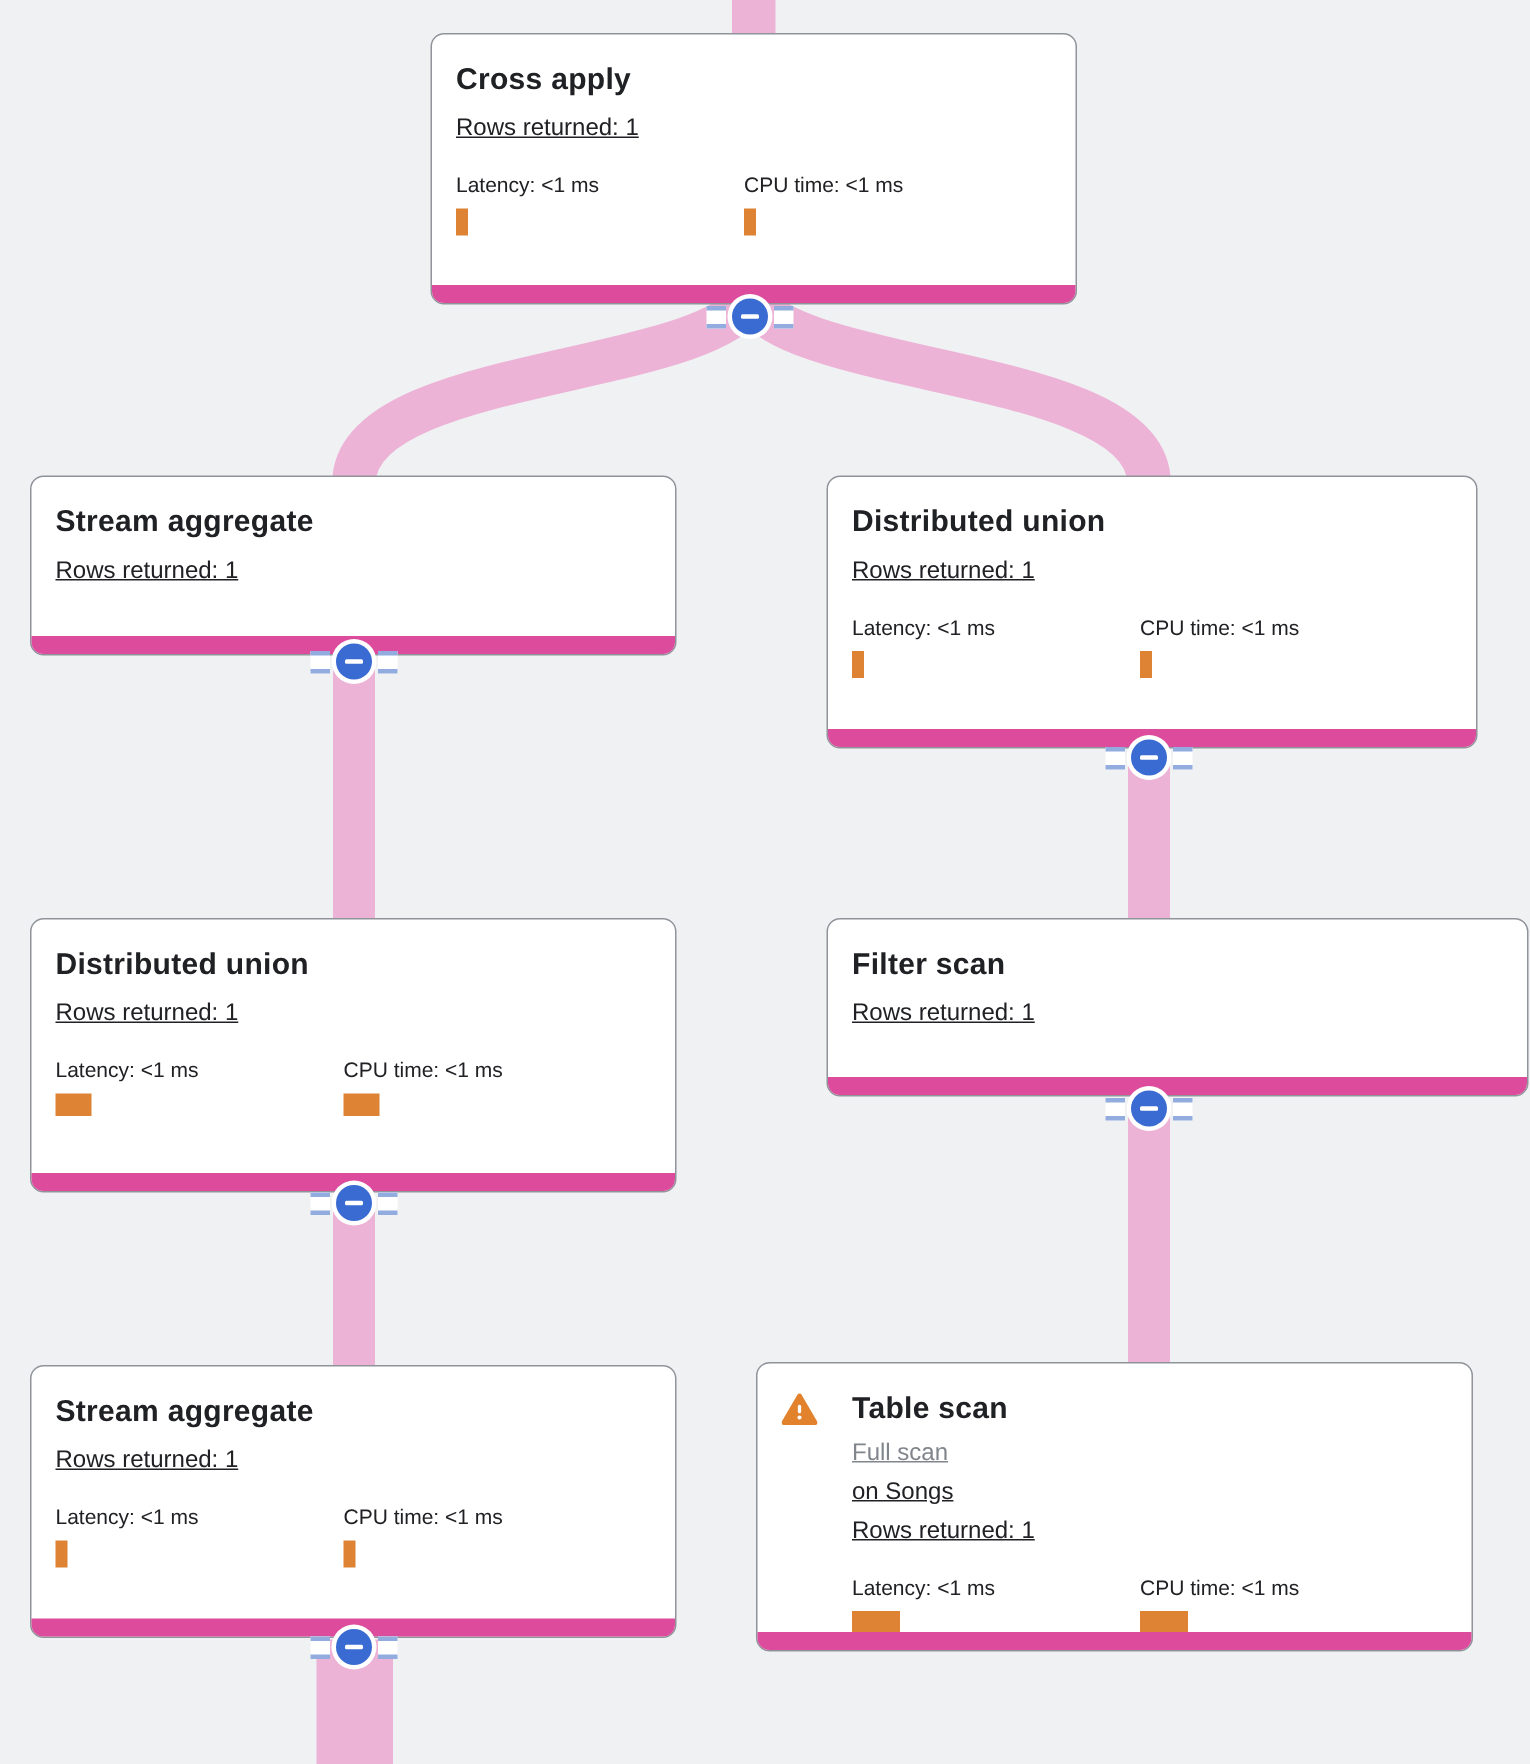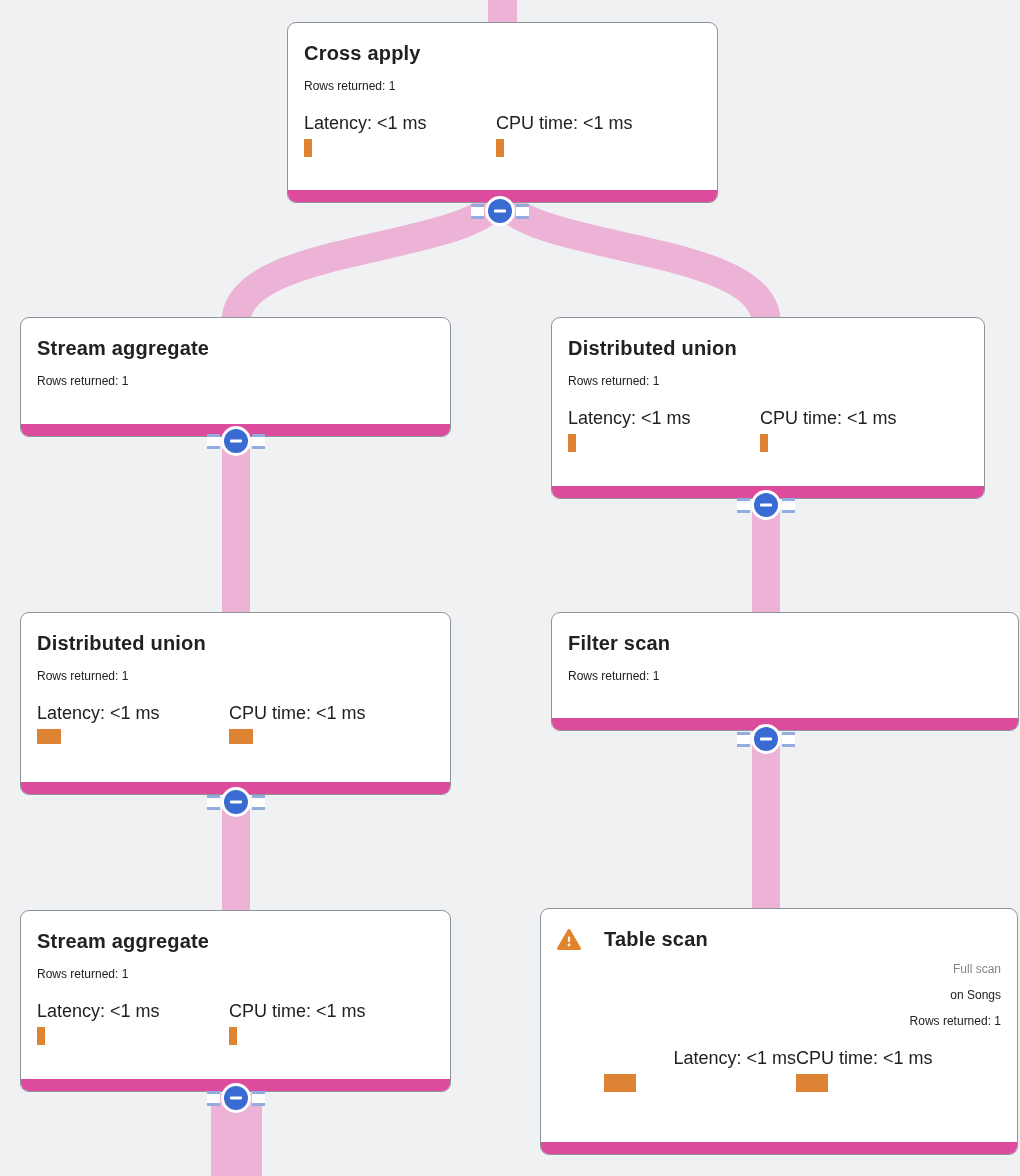--- a/index.html
+++ b/index.html
@@ -37,38 +37,38 @@
   }
   .accent{
     position:absolute;left:0;right:0;bottom:0;height:12px;
     background:var(--accent-bar);
     border-radius:0 0 8px 8px;
   }
   .title{
     font-size:20px;font-weight:700;letter-spacing:.2px;
     color:var(--title-text);line-height:26px;margin-bottom:7px;
   }
-  .line{font-size:12px;line-height:26px;color:var(--body-text);}
+  .line{font-size:16px;line-height:26px;color:var(--body-text);text-decoration:underline;}
   .muted{color:var(--muted-text);}
   .metrics{display:flex;margin-top:12px;}
   .metric{display:flex;flex-direction:column;}
   .metric.first{width:192px;}
-  .mlabel{font-size:18px;line-height:24px;color:var(--body-text);}
+  .mlabel{font-size:14px;line-height:24px;color:var(--body-text);}
   .mbar{background:var(--metric-bar);margin-top:4px;}
   .bar-sm{width:8px;height:18px;}
   .bar-md{width:24px;height:15px;}
   .bar-lg{width:32px;height:18px;}
   
   .n0{left:287px;top:22px;width:431px;height:181px;}
   .n1{left:20px;top:317px;width:431px;height:120px;}
   .n2{left:551px;top:317px;width:434px;height:182px;}
   .n3{left:20px;top:612px;width:431px;height:183px;}
   .n4{left:551px;top:612px;width:468px;height:119px;}
   .n5{left:20px;top:910px;width:431px;height:182px;}
-  .n6{left:540px;top:908px;width:478px;height:247px;text-align:right;}
+  .n6{left:504px;top:908px;width:478px;height:193px;}
   
   .thead{display:flex;align-items:flex-start;gap:23px;}
   .thead .title{margin-bottom:4px;}
   .warn{flex:0 0 auto;margin-top:2px;}
   .tcontent{margin-left:47px;}
   
   .collapse{
     position:absolute;z-index:2;display:flex;align-items:center;
     transform:translate(-50%,-50%);
   }

